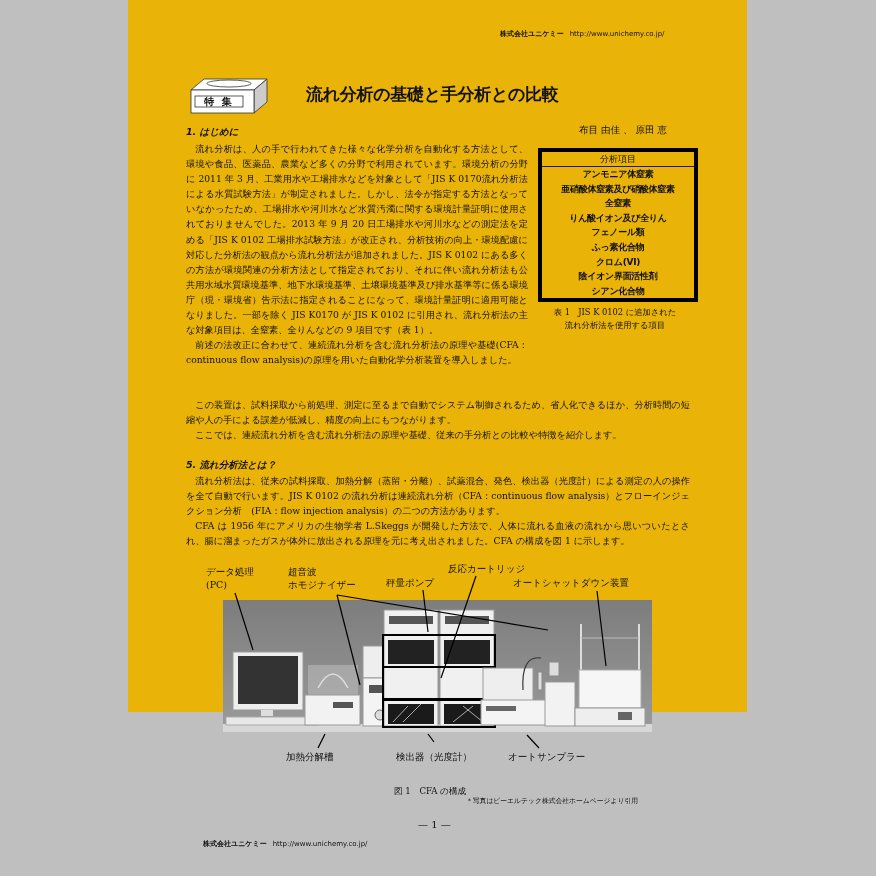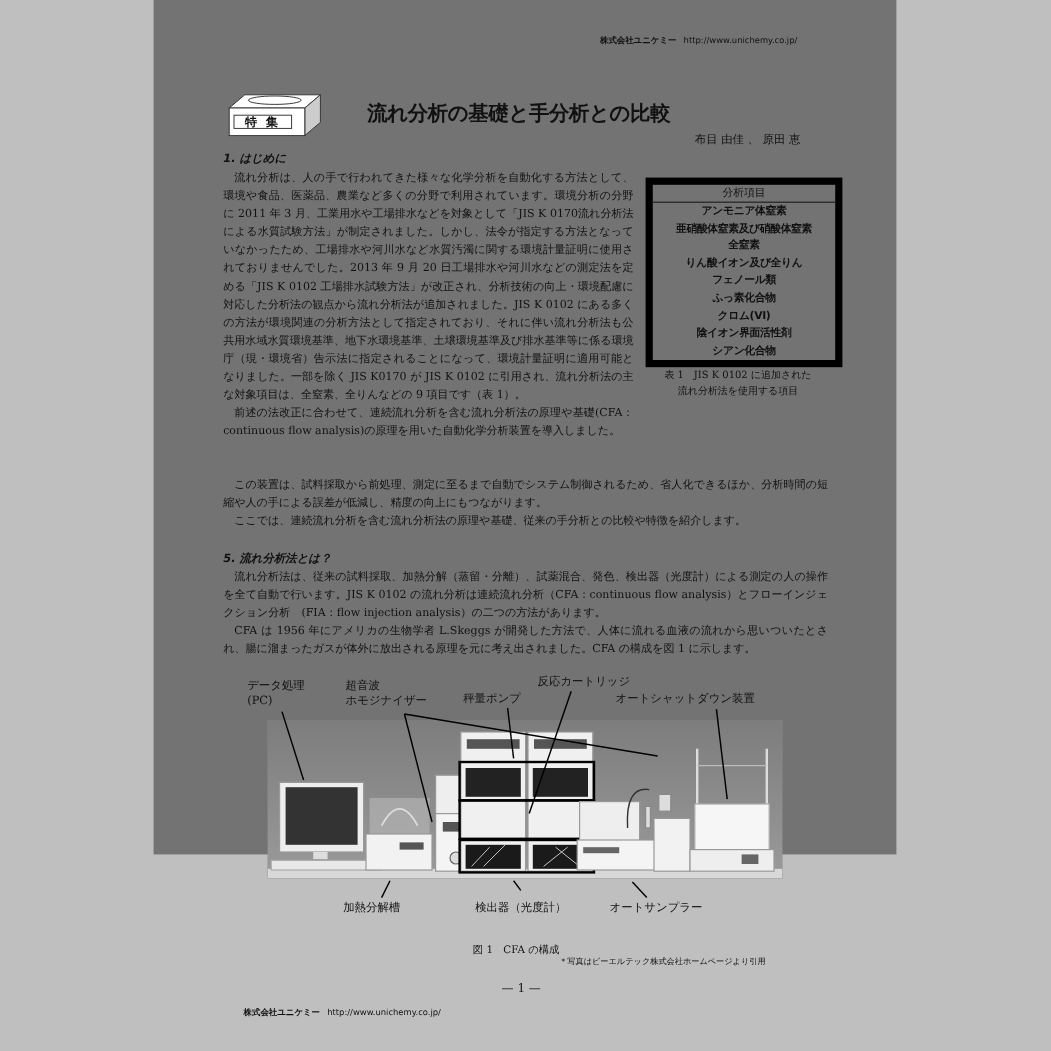--- a/index.html
+++ b/index.html
@@ -1,27 +1,27 @@
 <!DOCTYPE html>
 <html><head>
 <meta charset="utf-8">
 <style>
   html, body { margin:0; padding:0; }
   body { width:876px; height:876px; background:#bfbfbf; position:relative; overflow:hidden;
          font-family:"DejaVu Serif", serif; color:#111; }
-  .page { position:absolute; left:128px; top:0; width:619px; height:712px; background:#737373; }
+  .page { position:absolute; left:128px; top:0; width:619px; height:712px; background:#eab308; }
   .abs { position:absolute; }
   .hdr { font-family:"DejaVu Sans", sans-serif; font-size:7px; white-space:nowrap; }
   .hdr .co { font-weight:bold; margin-right:6px; }
   .title { font-family:"DejaVu Sans", sans-serif; font-weight:bold; font-size:17px; white-space:nowrap; letter-spacing:-0.3px; }
   .authors { font-family:"DejaVu Sans", sans-serif; font-size:9.5px; white-space:nowrap; }
   .h2 { font-family:"DejaVu Sans", sans-serif; font-weight:bold; font-size:9.5px; white-space:nowrap;font-style:italic; }
   .para { font-size:9.2px; line-height:15.1px; text-align:justify; }
   .para p { margin:0; text-indent:1em; }
-  .tbl { border:6px solid #000000; font-family:"DejaVu Sans", sans-serif; font-size:9px; text-align:center; }
+  .tbl { border:4px solid #000000; font-family:"DejaVu Sans", sans-serif; font-size:9px; text-align:center; }
   .tbl .th { border-bottom:1px solid #222; height:14px; line-height:14px; }
   .tbl .td { height:14.6px; line-height:14.6px; font-weight:bold; white-space:nowrap; letter-spacing:-0.3px; }
   .cap { font-size:8.3px; line-height:13px; text-align:center; white-space:nowrap; }
   .lbl { font-size:9.5px; white-space:nowrap; text-align:left; line-height:13px; }
   .photo { background:#8a8a8a; }
   .note { font-size:6.8px; white-space:nowrap;margin-top:28px; }
   .figcap { font-size:8.6px; white-space:nowrap; }
   .pgno { font-size:10px; white-space:nowrap; }
 </style>
 </head>
@@ -38,21 +38,21 @@
   <div class="abs" style="left:62px; top:76px; width:78px; height:40px;">
     <svg width="78" height="40" viewBox="0 0 78 40">
       <polygon points="1,14 14,3 77,3 64,14" fill="#fff" stroke="#333" stroke-width="0.8"></polygon>
       <polygon points="64,14 77,3 77,26 64,37" fill="#ccc" stroke="#333" stroke-width="0.8"></polygon>
       <rect x="1" y="14" width="63" height="23" fill="#fff" stroke="#333" stroke-width="0.8"></rect>
       <ellipse cx="39" cy="7.5" rx="22" ry="3.5" fill="#fff" stroke="#333" stroke-width="0.8"></ellipse>
       <rect x="5" y="20" width="48" height="11" fill="#fff" stroke="#333" stroke-width="0.8"></rect>
     </svg>
     <div class="abs" style="left:6px; top:19px; width:46px; text-align:center; font-family:'DejaVu Sans',sans-serif; font-weight:bold; font-size:10px; letter-spacing:2px;">特 集</div>
   </div>
-  <div class="abs authors" style="left:451px; top:110px;">布目 由佳 、 原田 恵</div>
+  <div class="abs authors" style="left:451px; top:124px;">布目 由佳 、 原田 恵</div>
 
   <div class="abs h2" style="left:58px; top:126px;">1. はじめに</div>
   <div class="abs para" style="left:58px; top:141px; width:342px;">
     <p>
       <span>流れ分析は、人の手で行われてきた様々な化学分析を自動化する方法とし</span><span>て、環境や食品、医薬品、農業など多くの分野で利用されています。環境分</span><span>析の分野に 2011 年 3 月、工業用水や工場排水などを対象として「JIS K 0170</span><span>流れ分析法による水質試験方法」が制定されました。しかし、法令が指定す</span><span>る方法となっていなかったため、工場排水や河川水など水質汚濁に関する環</span><span>境計量証明に使用されておりませんでした。2013 年 9 月 20 日工場排水や河</span><span>川水などの測定法を定める「JIS K 0102 工場排水試験方法」が改正され、分</span><span>析技術の向上・環境配慮に対応した分析法の観点から流れ分析法が追加され</span><span>ました。JIS K 0102 にある多くの方法が環境関連の分析方法として指定され</span><span>ており、それに伴い流れ分析法も公共用水域水質環境基準、地下水環境基準、</span><span>土壌環境基準及び排水基準等に係る環境庁（現・環境省）告示法に指定され</span><span>ることになって、環境計量証明に適用可能となりました。一部を除く JIS K</span><span>0170 が JIS K 0102 に引用され、流れ分析法の主な対象項目は、全窒素、全</span><span>りんなどの 9 項目です（表 1）。</span>
     </p>
     <p>
       <span>前述の法改正に合わせて、連続流れ分析を含む流れ分析法の原理や基礎</span><span>(CFA：continuous flow analysis)の原理を用いた自動化学分析装置を導入し</span><span>ました。</span>
     </p>
   </div>

